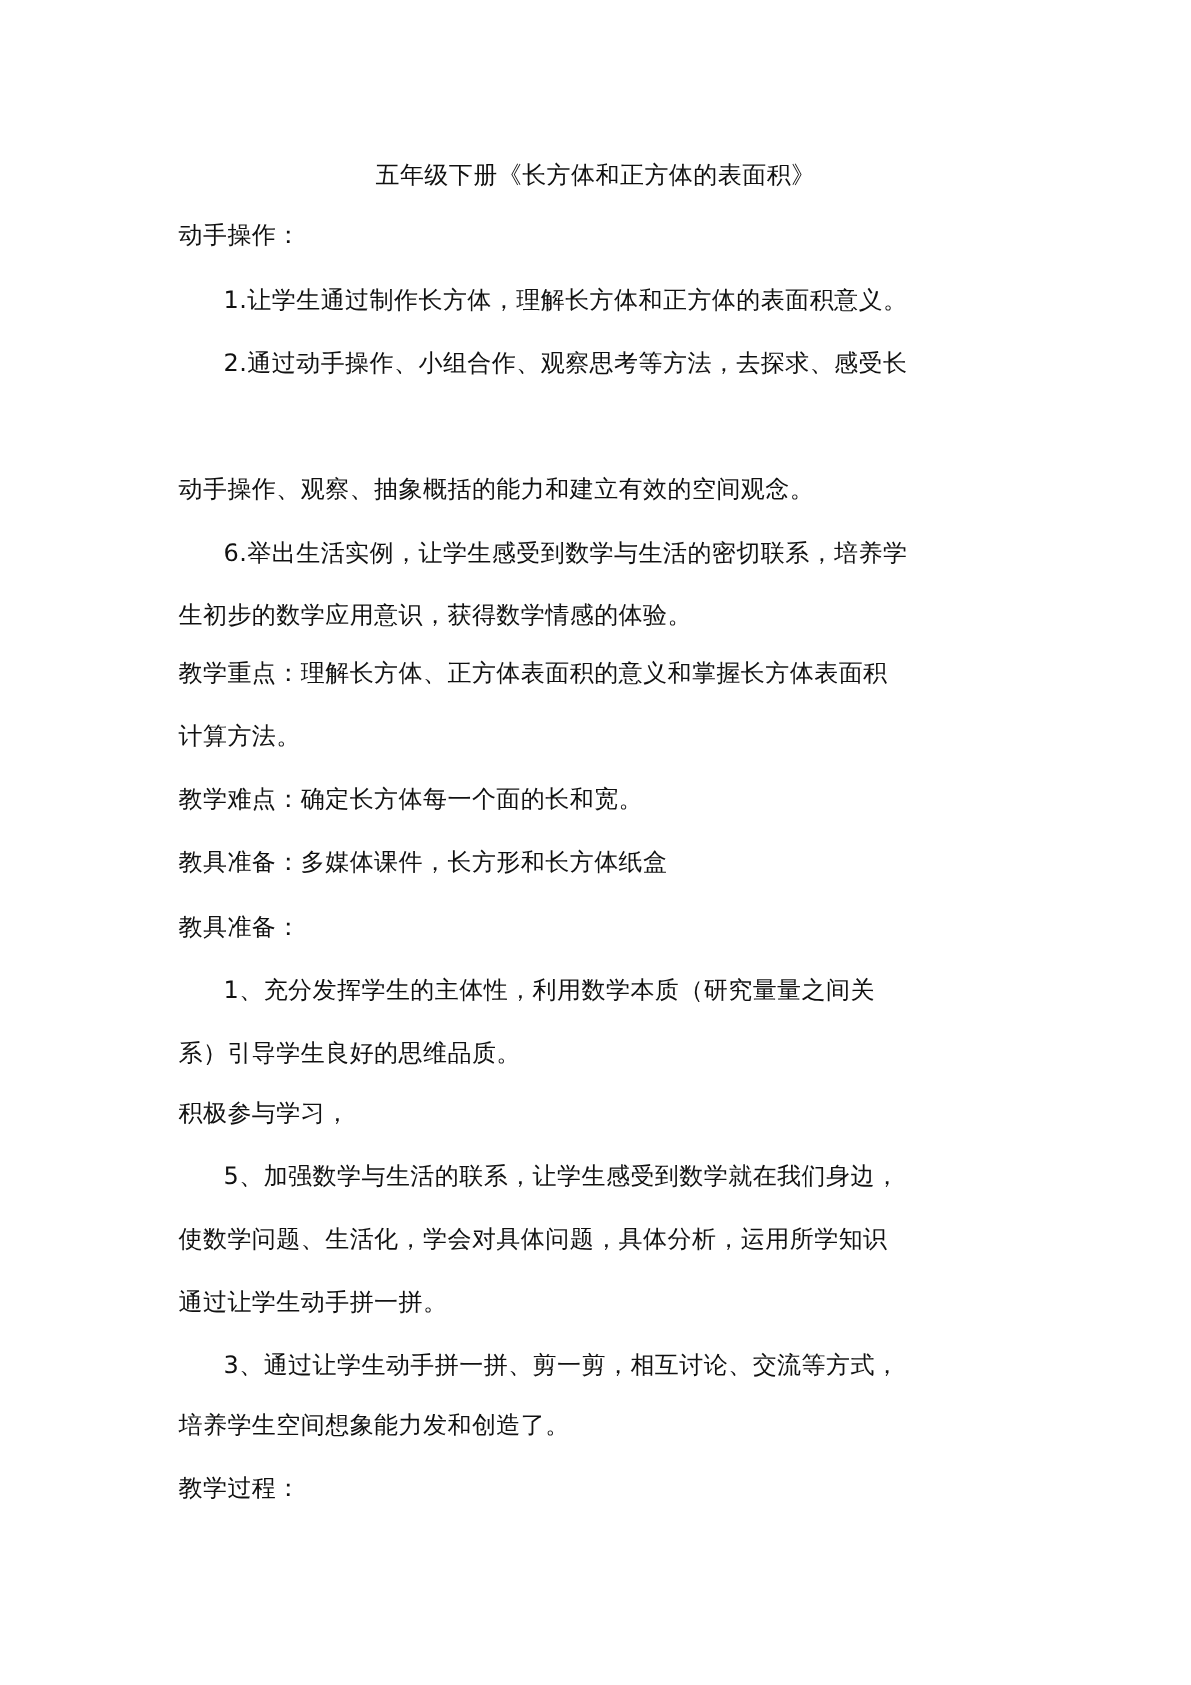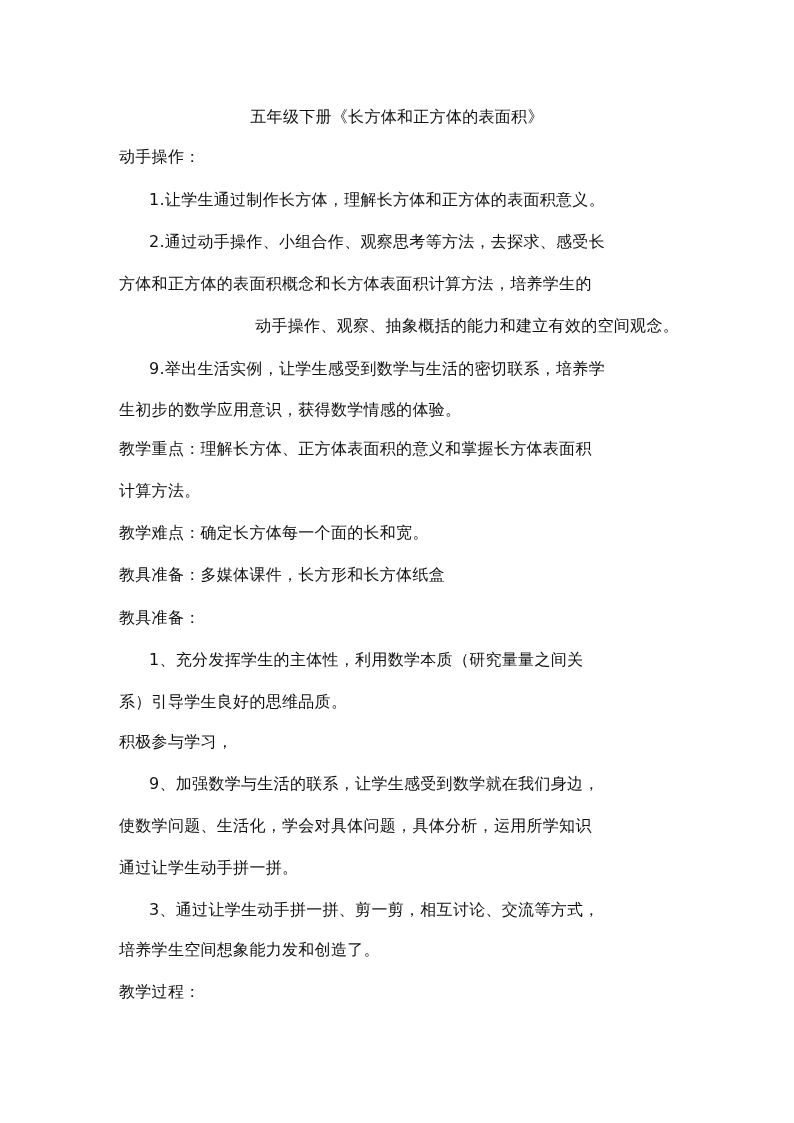--- a/index.html
+++ b/index.html
@@ -14,38 +14,37 @@
 </head>
 <body>
 
 <div class="page">
   <div class="line title" style="top:107px;">五年级下册《长方体和正方体的表面积》</div>
 
   <div class="line" style="top:147px;">动手操作：</div>
   <div class="line indent" style="top:190px;">1.让学生通过制作长方体，理解长方体和正方体的表面积意义。</div>
 
   <div class="line indent" style="top:232px;">2.通过动手操作、小组合作、观察思考等方法，去探求、感受长</div>
-  <div class="line" style="top:274px;">方体和正方体的表面积概念和长方体表面积计算方法，培养学生的</div>
-  <div class="line" style="top:316px;text-align:right;">动手操作、观察、抽象概括的能力和建立有效的空间观念。</div>
+  <div class="line" style="top:316px;">动手操作、观察、抽象概括的能力和建立有效的空间观念。</div>
 
-  <div class="line indent" style="top:359px;">9.举出生活实例，让学生感受到数学与生活的密切联系，培养学</div>
+  <div class="line indent" style="top:359px;">6.举出生活实例，让学生感受到数学与生活的密切联系，培养学</div>
   <div class="line" style="top:400px;">生初步的数学应用意识，获得数学情感的体验。</div>
 
   <div class="line" style="top:439px;">教学重点：理解长方体、正方体表面积的意义和掌握长方体表面积</div>
   <div class="line" style="top:481px;">计算方法。</div>
 
   <div class="line" style="top:523px;">教学难点：确定长方体每一个面的长和宽。</div>
   <div class="line" style="top:565px;">教具准备：多媒体课件，长方形和长方体纸盒</div>
   <div class="line" style="top:608px;">教具准备：</div>
 
   <div class="line indent" style="top:650px;">1、充分发挥学生的主体性，利用数学本质（研究量量之间关</div>
   <div class="line" style="top:692px;">系）引导学生良好的思维品质。</div>
   <div class="line" style="top:732px;">积极参与学习，</div>
 
-  <div class="line indent" style="top:774px;">9、加强数学与生活的联系，让学生感受到数学就在我们身边，</div>
+  <div class="line indent" style="top:774px;">5、加强数学与生活的联系，让学生感受到数学就在我们身边，</div>
   <div class="line" style="top:816px;">使数学问题、生活化，学会对具体问题，具体分析，运用所学知识</div>
   <div class="line" style="top:858px;">通过让学生动手拼一拼。</div>
 
   <div class="line indent" style="top:900px;">3、通过让学生动手拼一拼、剪一剪，相互讨论、交流等方式，</div>
   <div class="line" style="top:940px;">培养学生空间想象能力发和创造了。</div>
 
   <div class="line" style="top:982px;">教学过程：</div>
 </div>
 
 </body></html>

